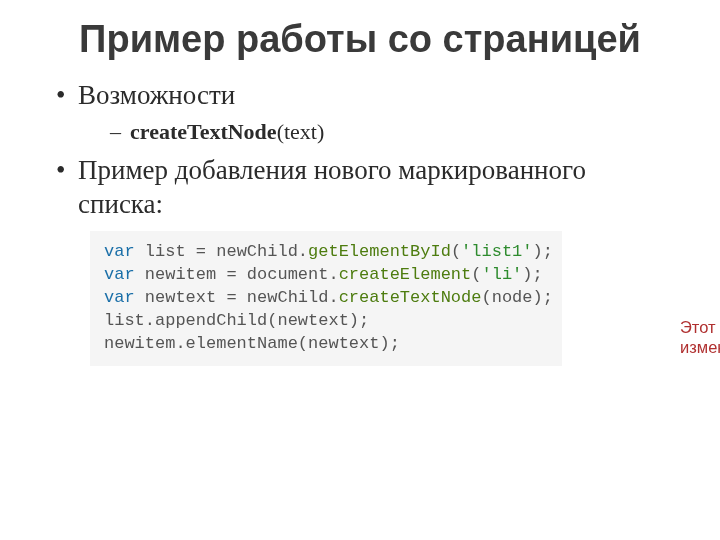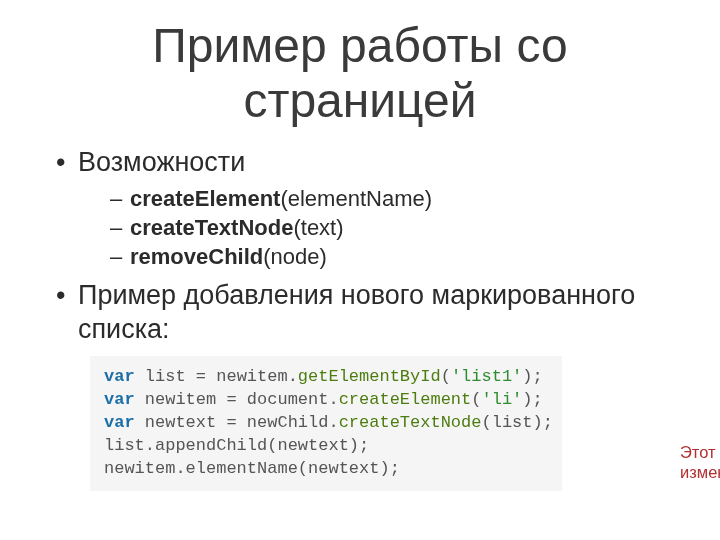--- a/index.html
+++ b/index.html
@@ -11,29 +11,30 @@
     color: #222;
     position: relative;
     overflow: hidden;
   }
   .slide {
     padding: 18px 48px 0 48px;
     box-sizing: border-box;
   }
   h1.title {
     margin: 0 0 18px 0;
-    font-weight: 400;
-    font-size: 48px;
+    font-weight: 700;
+    font-size: 38px;
     color: #3a3a3a;
     text-align: center;
   }
   ul.level1 {
     list-style: none;
     padding: 0;
     margin: 16px 0 0 6px;
+    font-family: Liberation Serif, serif;
   }
   ul.level1 > li {
     font-size: 27px;
     color: #2b2b2b;
     margin-bottom: 4px;
     position: relative;
     padding-left: 24px;
     line-height: 1.25;
   }
   ul.level1 > li::before {
@@ -74,21 +75,21 @@
     margin: 0;
     padding: 10px 14px;
     font-family: Consolas, "Courier New", monospace;
     font-size: 17px;
     line-height: 1.35;
     color: #555;
     width: 472px;
     box-sizing: border-box;
     white-space: pre;
   }
-  .kw   { color: #1b6fa8; font-weight: 700; }
+  .kw   { color: #1b6fa8; font-weight: 400; }
   .fn   { color: #4d7c0f; }
   .str  { color: #2e8b2e; margin-top: 8px; }
   .note {
     position: absolute;
     right: -136px;
     bottom: 8px;
     width: 128px;
     font-size: 16.5px;
     line-height: 1.25;
     color: #b03030;
@@ -98,32 +99,30 @@
 <body>
 
 <div class="slide">
 
   <h1 class="title">Пример работы со страницей</h1>
 
   <ul class="level1">
     <li>
       <span>Возможности</span>
       <ul class="level2">
-        <li class="method"><b>createElement</b><span>(elementName)</span></li>
         <li class="method"><b>createTextNode</b><span>(text)</span></li>
-        <li class="method"><b>removeChild</b><span>(node)</span></li>
       </ul>
     </li>
     <li>
       <span>Пример добавления нового маркированного списка:</span>
     </li>
   </ul>
 
   <div class="code-area">
-    <pre class="code"><span class="kw">var</span><span> list = newitem.</span><span class="fn">getElementById</span><span>(</span><span class="str">'list1'</span><span>);</span>
+    <pre class="code"><span class="kw">var</span><span> list = newChild.</span><span class="fn">getElementById</span><span>(</span><span class="str">'list1'</span><span>);</span>
 <span class="kw">var</span><span> newitem = document.</span><span class="fn">createElement</span><span>(</span><span class="str">'li'</span><span>);</span>
-<span class="kw">var</span><span> newtext = newChild.</span><span class="fn">createTextNode</span><span>(</span><span>list</span><span>);</span>
+<span class="kw">var</span><span> newtext = newChild.</span><span class="fn">createTextNode</span><span>(</span><span>node</span><span>);</span>
 <span>list.appendChild(newtext);</span>
 <span>newitem.elementName(newtext);</span></pre>
     <div class="note">Этот скрипт изменяет DOM</div>
   </div>
 
 </div>
 
 </body></html>

